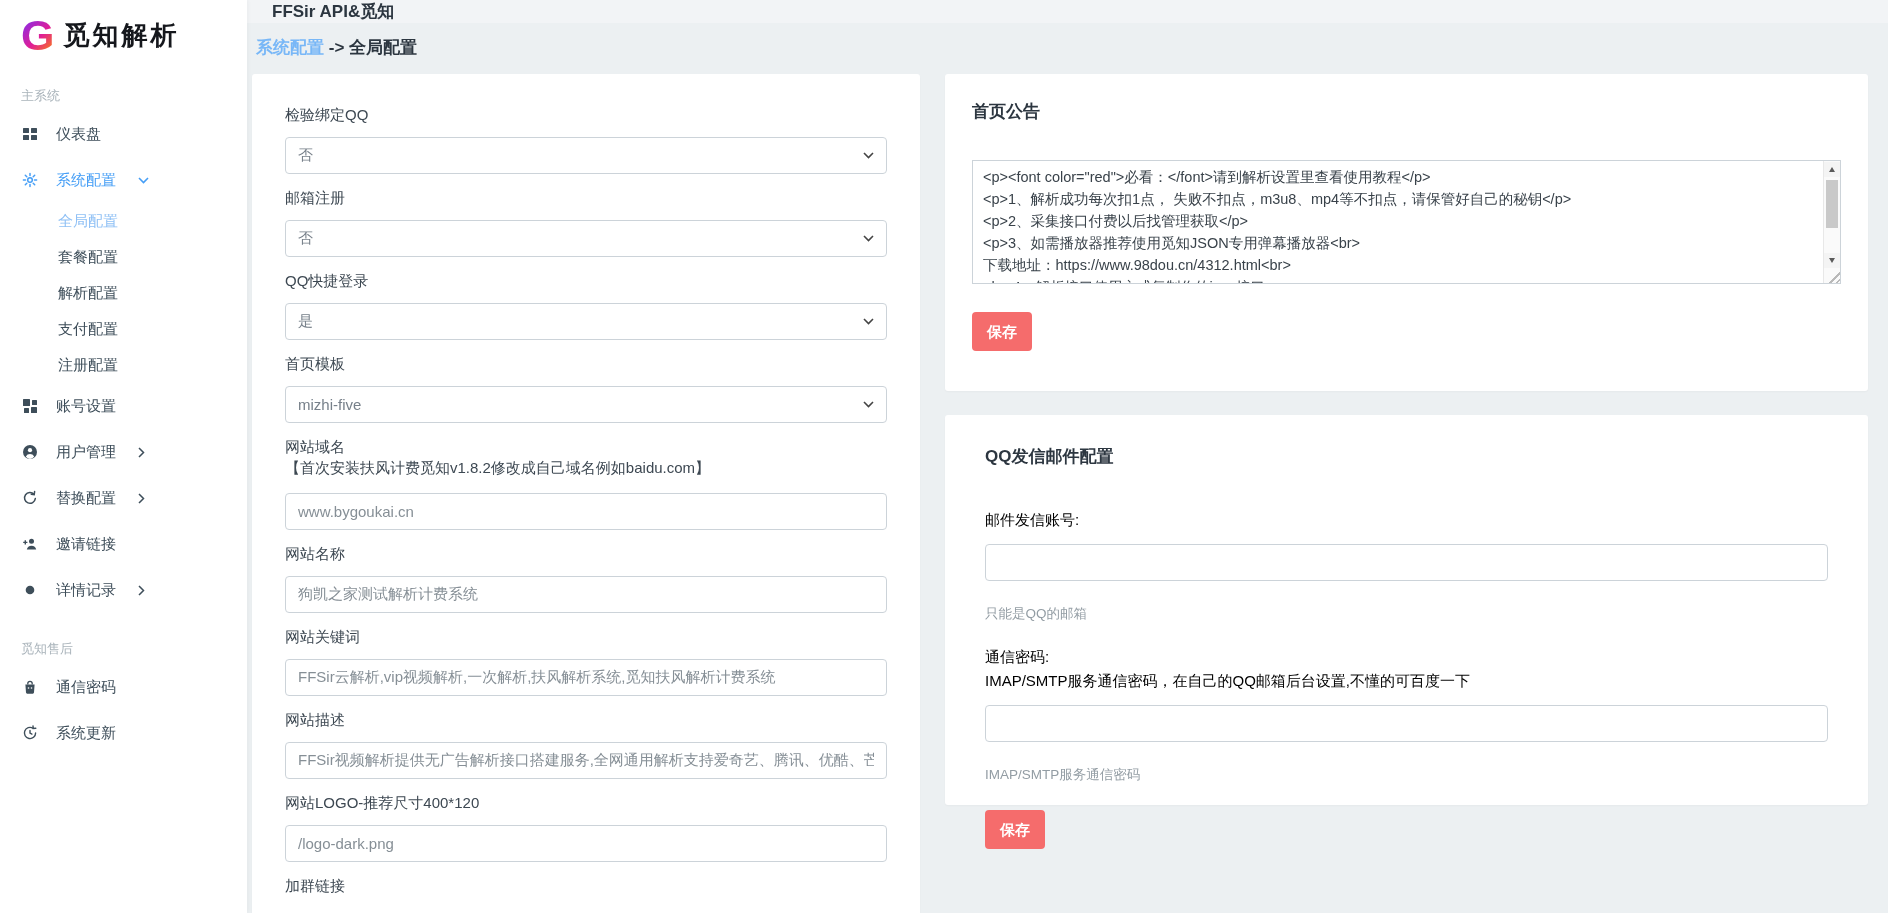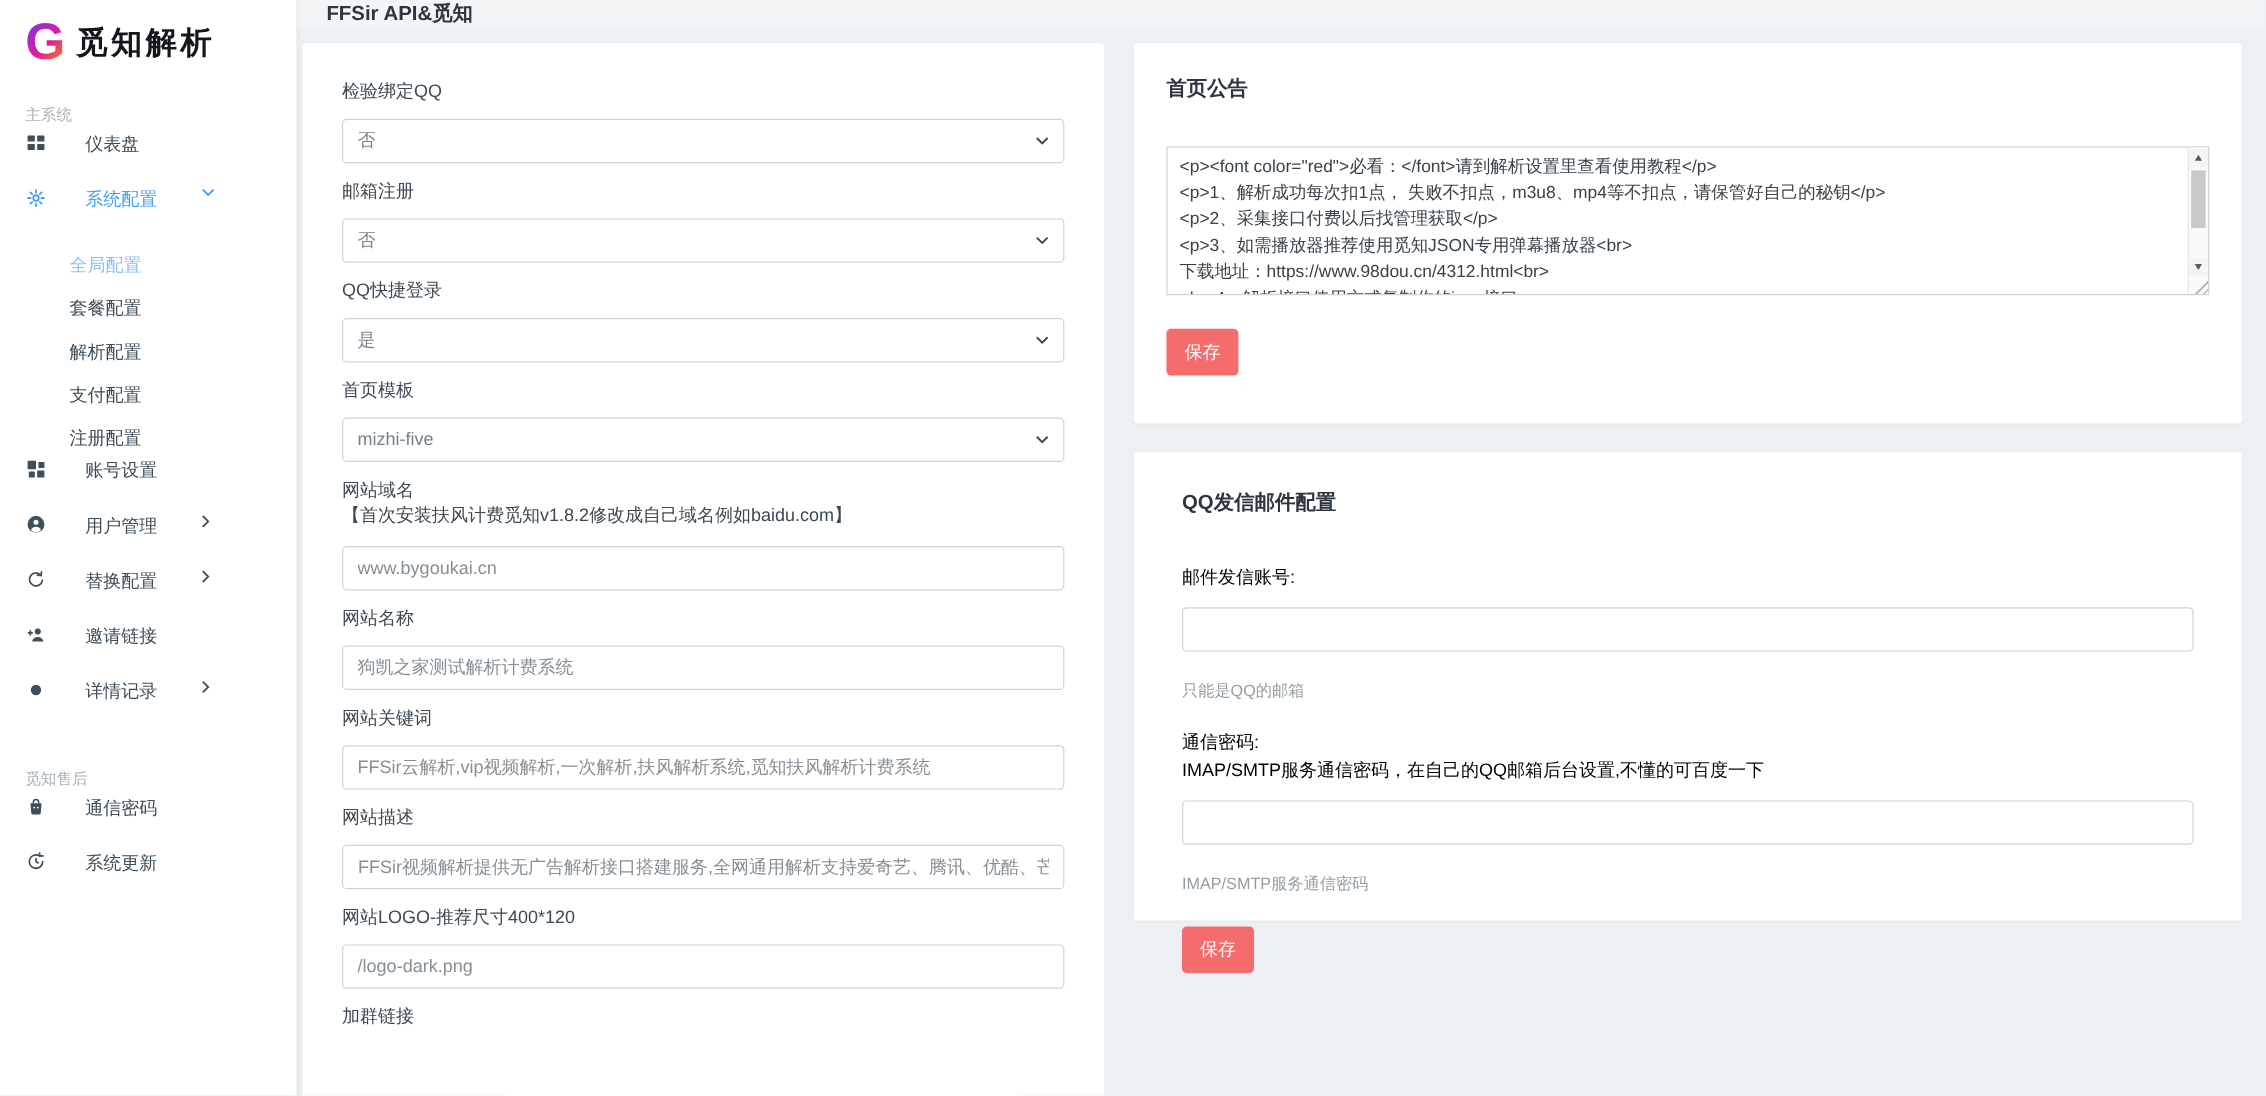--- a/index.html
+++ b/index.html
@@ -8,21 +8,21 @@
   .app { display:flex; width:1888px; height:913px; }
 
   
   .sidebar { width:247px; min-width:247px; background:#fff; height:100%; box-shadow:1px 0 4px rgba(0,0,0,.04); position:relative; z-index:2; }
   .brand { display:flex; align-items:center; gap:9px; padding:10px 0 0 21px; height:60px; }
   .brand-g { font-size:43px; font-weight:800; line-height:1;
     background:linear-gradient(135deg,#7a2ff5 5%,#e01e96 55%,#ff8a00 95%);
     -webkit-background-clip:text; background-clip:text; color:transparent; }
   .brand-name { font-size:26px; font-weight:800; color:#15171c; letter-spacing:3px; }
   .section-label { margin:27px 0 6px 21px; font-size:13px; color:#a9b3ba; }
-  .mi { height:46px; display:flex; align-items:flex-start; gap:32px; padding-left:21px; font-size:15px; color:#3e4e5a; cursor:pointer; }
+  .mi { height:46px; display:flex; align-items:center; gap:17px; padding-left:21px; font-size:15px; color:#3e4e5a; cursor:pointer; }
   .mi .ic { width:18px; display:flex; justify-content:center; align-items:center; color:#3e4e5a; }
   .mi.active, .mi.active .ic { color:#459ef6; }
   .chev { margin-left:5px; display:flex; align-items:center; }
   .sub { height:36px; display:flex; align-items:center; padding-left:58px; font-size:15px; color:#3e4e5a; cursor:pointer; }
   .sub.active { color:#8fc0f5; }
 
   
   .main { flex:1; display:flex; flex-direction:column; background:#ecf0f2; }
   .topbar { height:57px; background:#f2f4f6; display:flex; padding-left:25px; }
   .topbar-title { font-size:17px; font-weight:700; color:#2c3640; }
@@ -54,21 +54,21 @@
   .ta-scroll { position:absolute; top:0; right:0; bottom:0; width:17px; background:#fafafa; border-left:1px solid #e8e8e8; }
   .ta-arrow { position:absolute; right:0; width:16px; height:15px; background:#f4f4f4; display:flex; align-items:center; justify-content:center; cursor:pointer; }
   .ta-arrow.up { top:1px; } .ta-arrow.down { bottom:15px; }
   .tri-up { width:0; height:0; border-left:3.5px solid transparent; border-right:3.5px solid transparent; border-bottom:5px solid #5a5a5a; }
   .tri-down { width:0; height:0; border-left:3.5px solid transparent; border-right:3.5px solid transparent; border-top:5px solid #5a5a5a; }
   .ta-thumb { position:absolute; left:2px; right:2px; top:19px; height:48px; background:#c9c9c9; cursor:pointer; }
   .ta-grip { position:absolute; right:0; bottom:0; width:14px; height:14px;
     background:repeating-linear-gradient(135deg, transparent 0 3px, #b9b9b9 3px 4.5px);
     clip-path:polygon(100% 0, 100% 100%, 0 100%); cursor:nwse-resize; }
   .btn-save { display:inline-block; margin-top:28px; background:#f56c6c; color:#fff; font-size:15px;
-    padding:10px 15px; border-radius:4px; border:none; cursor:pointer; font-family:inherit; line-height:19px; }
+    padding:10px 15px; border-radius:4px; border:none; cursor:pointer; font-family:inherit; line-height:19px;font-weight:bold; }
 
   .card-mail { height:390px; padding:30px 40px 0; }
   .mail-label { font-size:15px; color:#000000; line-height:24px; }
   .mail-group1 { margin-top:40px; }
   .mail-group2 { margin-top:22px; }
   .mail-input { margin-top:12px; }
   .help-text { margin-top:24px; font-size:13.5px; color:#939da4; }
   .card-mail .btn-save { margin-top:26px; }
 
   svg { display:block; }
@@ -222,20 +222,25 @@
       <span>系统更新</span>
     </div>
   </aside>
 
   <div class="main">
     <div class="topbar">
       <span class="topbar-title">FFSir API&amp;觅知</span>
     </div>
 
     <div class="content">
+      <div class="breadcrumb">
+        <span class="parent">系统配置</span>
+        <span>-&gt;</span>
+        <span>全局配置</span>
+      </div>
 
       <div class="columns">
 
         <section class="card form-card">
 
           <div class="field">
             <div class="lblwrap">
                 <div class="field-label">检验绑定QQ</div>
               </div>
             <div class="control selectbox">

